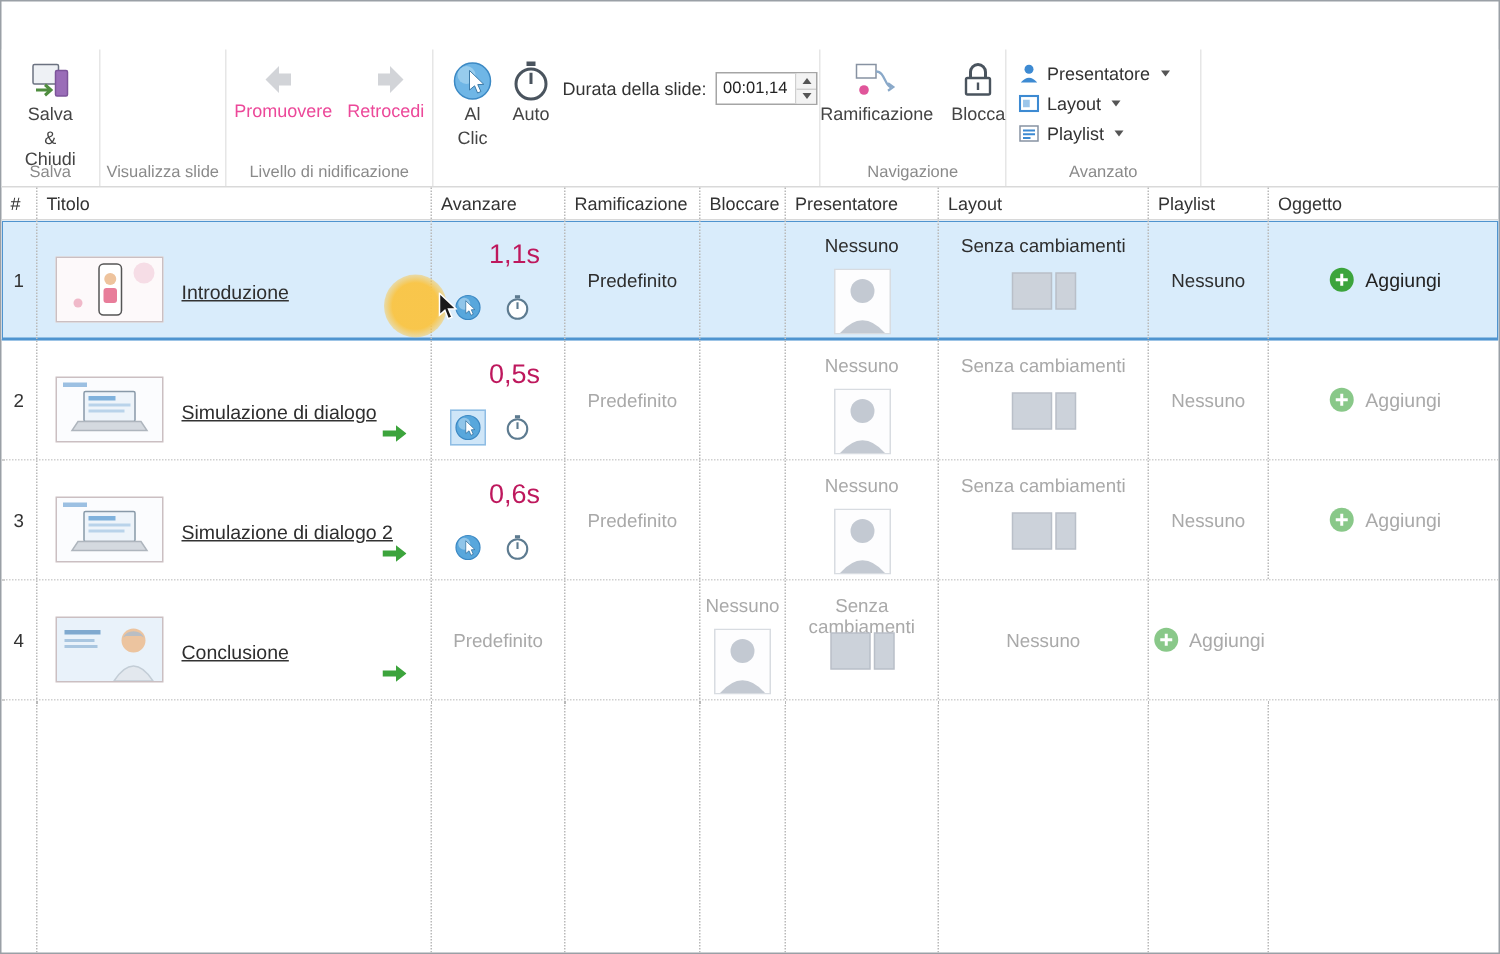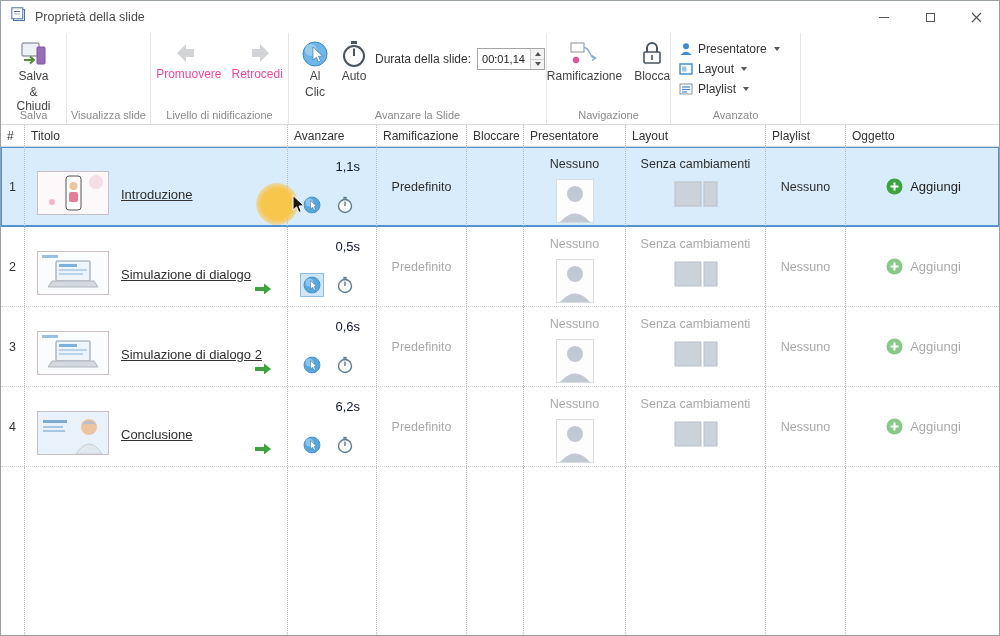--- a/index.html
+++ b/index.html
@@ -43,64 +43,40 @@
   .hdr { height:22px; border-bottom:1px solid #d8d8d8; font-size:12px; color:#333; }
   .hdr .cell { display:flex; align-items:center; padding-left:6px; }
   .row { height:80px; border-bottom:1px dotted #cfcfcf; font-size:12.5px; }
   .row.selected { background:#d9ecfb; box-shadow:inset 0 0 0 1px #4f94cf; border-bottom:1px solid #4f94cf; }
   .filler { flex:1; }
   .numcell { display:flex; align-items:center; justify-content:center; font-size:12.5px; color:#333; }
   .titlecell { display:flex; gap:12px; padding:13px 6px 0 12px; align-items:center;text-decoration:underline; }
   .thumb { width:72px; height:44px; border:1px solid #cbbfc2; background:#fff; flex:none; }
   .slidetitle { font-size:13px; color:#2e2e2e; padding-top:2px; }
   .goarrow { position:absolute; right:16px; bottom:8px; }
-  .advtime { position:absolute; top:12px; right:16px; font-size:13px; color:#0f172a;margin-left:20px; }
+  .advtime { position:absolute; top:12px; right:16px; font-size:18px; color:#be185d;margin-left:20px; }
   .advicons { position:absolute; left:12px; top:46px; display:flex; gap:9px; align-items:center; }
   .icbox { display:flex; align-items:center; justify-content:center; width:24px; height:24px; }
   .icbox.boxed { background:#cfe6f8; border:1px solid #8fbde4; }
   .centertext { display:flex; align-items:center; justify-content:center; height:100%; font-size:12.5px; color:#2e2e2e; }
   .toplabel { position:absolute; top:10px; left:0; right:0; text-align:center; font-size:12.5px; color:#2e2e2e; }
   .midicon { position:absolute; top:32px; left:0; right:0; display:flex; justify-content:center; }
   .objcell { display:flex; align-items:center; justify-content:center; gap:7px; height:100%; font-size:13px; color:#222; }
   .row.dim .centertext, .row.dim .toplabel, .row.dim .objlabel { color:#a9a9a9; }
   .row.dim .plusic { opacity:.6; }
   
   .hl { position:absolute; left:-32px; top:36px; width:42px; height:42px; border-radius:50%;
         background:radial-gradient(circle, rgba(250,196,66,.95) 0 52%, rgba(250,196,66,.4) 72%, rgba(250,196,66,0) 78%); }
   .cursorsvg { position:absolute; left:4px; top:48px; z-index:5; }
 </style>
 </head>
 <body>
 
 <div class="app">
 
-  <div class="titlebar">
-    <span class="appicon">
-      <svg width="16" height="16" viewBox="0 0 16 16">
-          <rect x="2.5" y="2.5" width="11" height="11" fill="none" stroke="#4a6fa5" stroke-width="1"></rect>
-          <rect x="0.8" y="0.8" width="11" height="11" fill="#fff" stroke="#4a6fa5" stroke-width="1"></rect>
-          <line x1="3" y1="4.5" x2="9" y2="4.5" stroke="#4a6fa5"></line>
-          <line x1="3" y1="7" x2="9" y2="7" stroke="#9db4d3"></line>
-        </svg>
-    </span>
-    <span class="title">Proprietà della slide</span>
-    <div class="winbtns">
-      <div class="winbtn">
-          <span class="minglyph"></span>
-        </div>
-      <div class="winbtn">
-          <span class="maxglyph"></span>
-        </div>
-      <div class="winbtn">
-        <svg width="11" height="11" viewBox="0 0 11 11">
-            <path d="M1,1 L10,10 M10,1 L1,10" stroke="#555" stroke-width="1.2"></path>
-          </svg>
-      </div>
-    </div>
-  </div>
 
   <div class="ribbon">
 
     <div class="rgroup" style="width:66px; justify-content:center;">
       <div class="rbtn">
         <svg width="28" height="28" viewBox="0 0 28 28">
           <rect x="2" y="3" width="17" height="13" rx="1" fill="#eef1f5" stroke="#6b7280"></rect>
           <rect x="17" y="7" width="8" height="17" rx="1" fill="#9a6db8" stroke="#7c549a"></rect>
           <path d="M4,20 h9 M10,16.5 l4,3.5 -4,3.5" fill="none" stroke="#4f8d3f" stroke-width="2"></path>
         </svg>
@@ -155,21 +131,20 @@
           <span class="spinarrows">
             <span class="sb">
                 <span class="tri-up"></span>
               </span>
             <span class="sb">
                 <span class="tri-dn"></span>
               </span>
           </span>
         </div>
       </div>
-      <div class="glabel">Avanzare la Slide</div>
     </div>
 
     <div class="rgroup" style="width:124px; justify-content:center;">
       <div class="rbtn">
         <svg width="30" height="28" viewBox="0 0 30 28">
           <rect x="2" y="3" width="13" height="9" fill="#fff" stroke="#8792a2"></rect>
           <path d="M15,7.5 C21,7.5 21,18 25,18" fill="none" stroke="#8aa9c9" stroke-width="1.5"></path>
           <path d="M23,15.5 l3.5,2.5 -3.5,2.5" fill="none" stroke="#8aa9c9" stroke-width="1.5"></path>
           <circle cx="7" cy="20" r="3.2" fill="#e0559a"></circle>
         </svg>
@@ -479,39 +454,20 @@
           </svg>
         </span>
         <span class="slidetitle">Conclusione</span>
         <span class="goarrow">
           <svg width="16" height="12" viewBox="0 0 16 12">
               <path d="M0,4 H9 V0.5 L16,6 L9,11.5 V8 H0 Z" fill="#3ca43c"></path>
             </svg>
         </span>
       </div>
       <div class="cell">
-        <span class="advtime">6,2s</span>
-        <div class="advicons">
-          <span class="icbox">
-            <svg width="18" height="18" viewBox="0 0 18 18">
-              <circle cx="9" cy="9" r="8" fill="#58a7dc" stroke="#3c89c4" stroke-width="0.8"></circle>
-              <circle cx="6.5" cy="6.5" r="4" fill="#9fcdec" opacity="0.8"></circle>
-              <path d="M7.5,4.5 L7.5,13 L9.7,11.2 L11,14.2 L12.5,13.5 L11.2,10.5 L13.6,10.4 Z" fill="#fff" stroke="#2f6f9f" stroke-width="0.5"></path>
-            </svg>
-          </span>
-          <span class="icbox">
-            <svg width="18" height="18" viewBox="0 0 18 18">
-              <rect x="7.3" y="0.8" width="3.4" height="2" fill="#5d7b90"></rect>
-              <circle cx="9" cy="10" r="6.5" fill="#fff" stroke="#5d7b90" stroke-width="1.4"></circle>
-              <line x1="9" y1="10" x2="9" y2="5.5" stroke="#5d7b90" stroke-width="1.4"></line>
-            </svg>
-          </span>
-        </div>
-      </div>
-      <div class="cell">
           <span class="centertext">Predefinito</span>
         </div>
       <div class="cell"></div>
       <div class="cell">
         <span class="toplabel">Nessuno</span>
         <span class="midicon">
           <svg width="38" height="44" viewBox="0 0 38 44">
               <rect x="0.5" y="0.5" width="37" height="43" fill="#fdfdfe" stroke="#d8dce1"></rect>
               <circle cx="19" cy="15" r="8" fill="#c3c9d2"></circle>
               <path d="M4,43 q15,-17 30,0 z" fill="#c3c9d2"></path>

